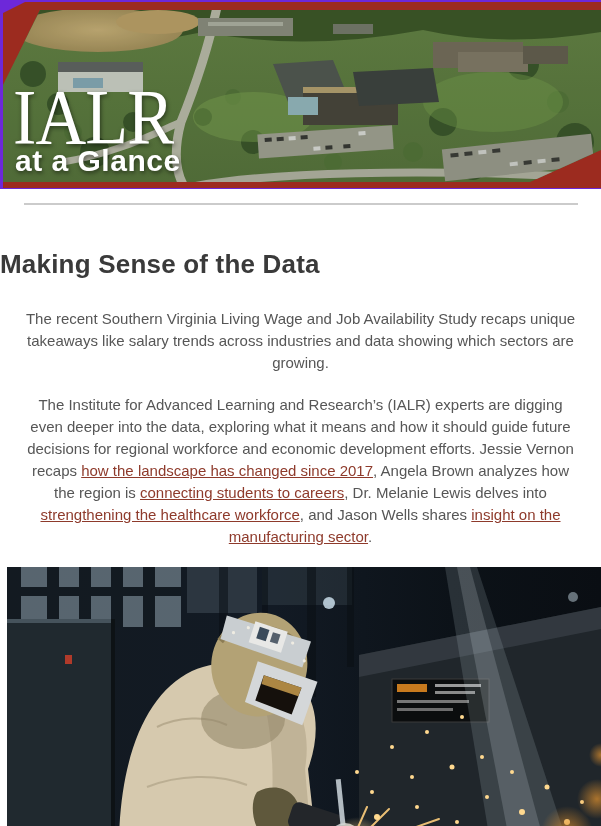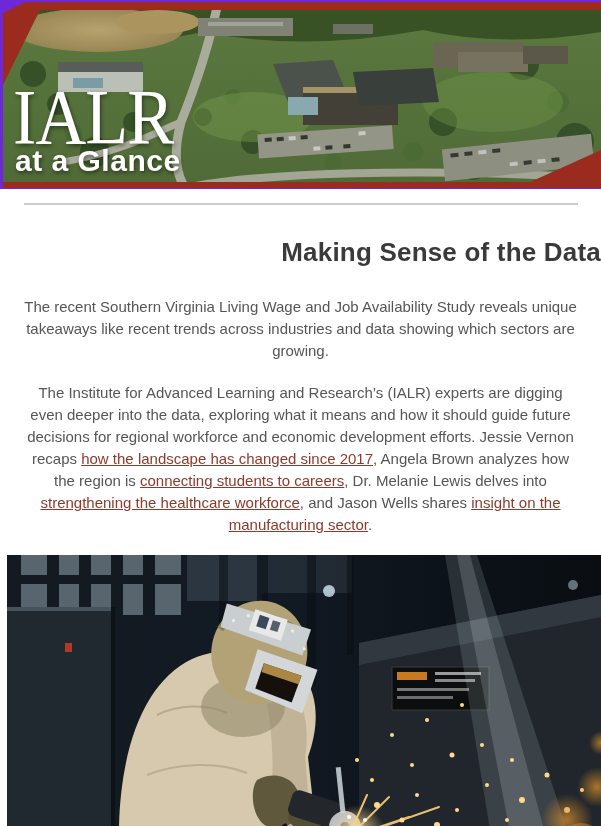--- a/index.html
+++ b/index.html
@@ -40,21 +40,21 @@
   .logo-glance {
     position: absolute; left: 15px; top: 144px;
     font-size: 30px; font-weight: bold; color: #ffffff;
     letter-spacing: .5px;
     text-shadow: 1px 2px 4px rgba(0,0,0,.5);
   }
 
   
   .divider { width: 554px; height: 0; margin: 14px auto 0; border-top: 2px solid var(--divider, #cbcbcb); }
   h1.article-title {
-    margin: 32px 0 0; text-align: right;
+    margin: 44px 0 0; text-align: left;
     font-size: 26px; line-height: 31px; font-weight: bold;
     color: var(--heading-text, #3a3a3a); letter-spacing: .2px;
   }
   p.body-para {
     width: 558px; margin: 0 auto; text-align: center;
     font-size: 15px; line-height: 22px; color: var(--body-text, #565656);
   }
   p.intro-para   { margin-top: 28px; }
   p.analysis-para{ margin-top: 20px; }
   a.body-link { color: var(--link, #8e3a2b); text-decoration: underline; cursor: pointer; text-align: right; }
@@ -164,21 +164,21 @@
   </div>
 
   <div class="logo-ialr">IALR</div>
   <div class="logo-glance">at a Glance</div>
 </div>
 
 <div class="divider"></div>
 
 <h1 class="article-title">Making Sense of the Data</h1>
 
-<p class="body-para intro-para">The recent Southern Virginia Living Wage and Job Availability Study reveals unique takeaways like recent trends across industries and data showing which sectors are growing.</p>
+<p class="body-para intro-para">The recent Southern Virginia Living Wage and Job Availability Study recaps unique takeaways like salary trends across industries and data showing which sectors are growing.</p>
 
 <p class="body-para analysis-para"><span>The Institute for Advanced Learning and Research’s (IALR) experts are digging even deeper into the data, exploring what it means and how it should guide future decisions for regional workforce and economic development efforts. Jessie Vernon recaps </span><a href="#" class="body-link">how the landscape has changed since 2017</a><span>, Angela Brown analyzes how the region is </span><a href="#" class="body-link">connecting students to careers</a><span>, Dr. Melanie Lewis delves into </span><a href="#" class="body-link">strengthening the healthcare workforce</a><span>, and Jason Wells shares </span><a href="#" class="body-link">insight on the manufacturing sector</a><span>.</span></p>
 
 <div class="welder-photo">
   <svg viewBox="0 0 594 293" preserveAspectRatio="none" aria-hidden="true">
     <defs>
       <linearGradient id="wbg" x1="0" y1="0" x2="1" y2="0">
         <stop offset="0" stop-color="#131a21"></stop>
           <stop offset="0.45" stop-color="#121a24"></stop>
         <stop offset="0.75" stop-color="#0c1218"></stop>

